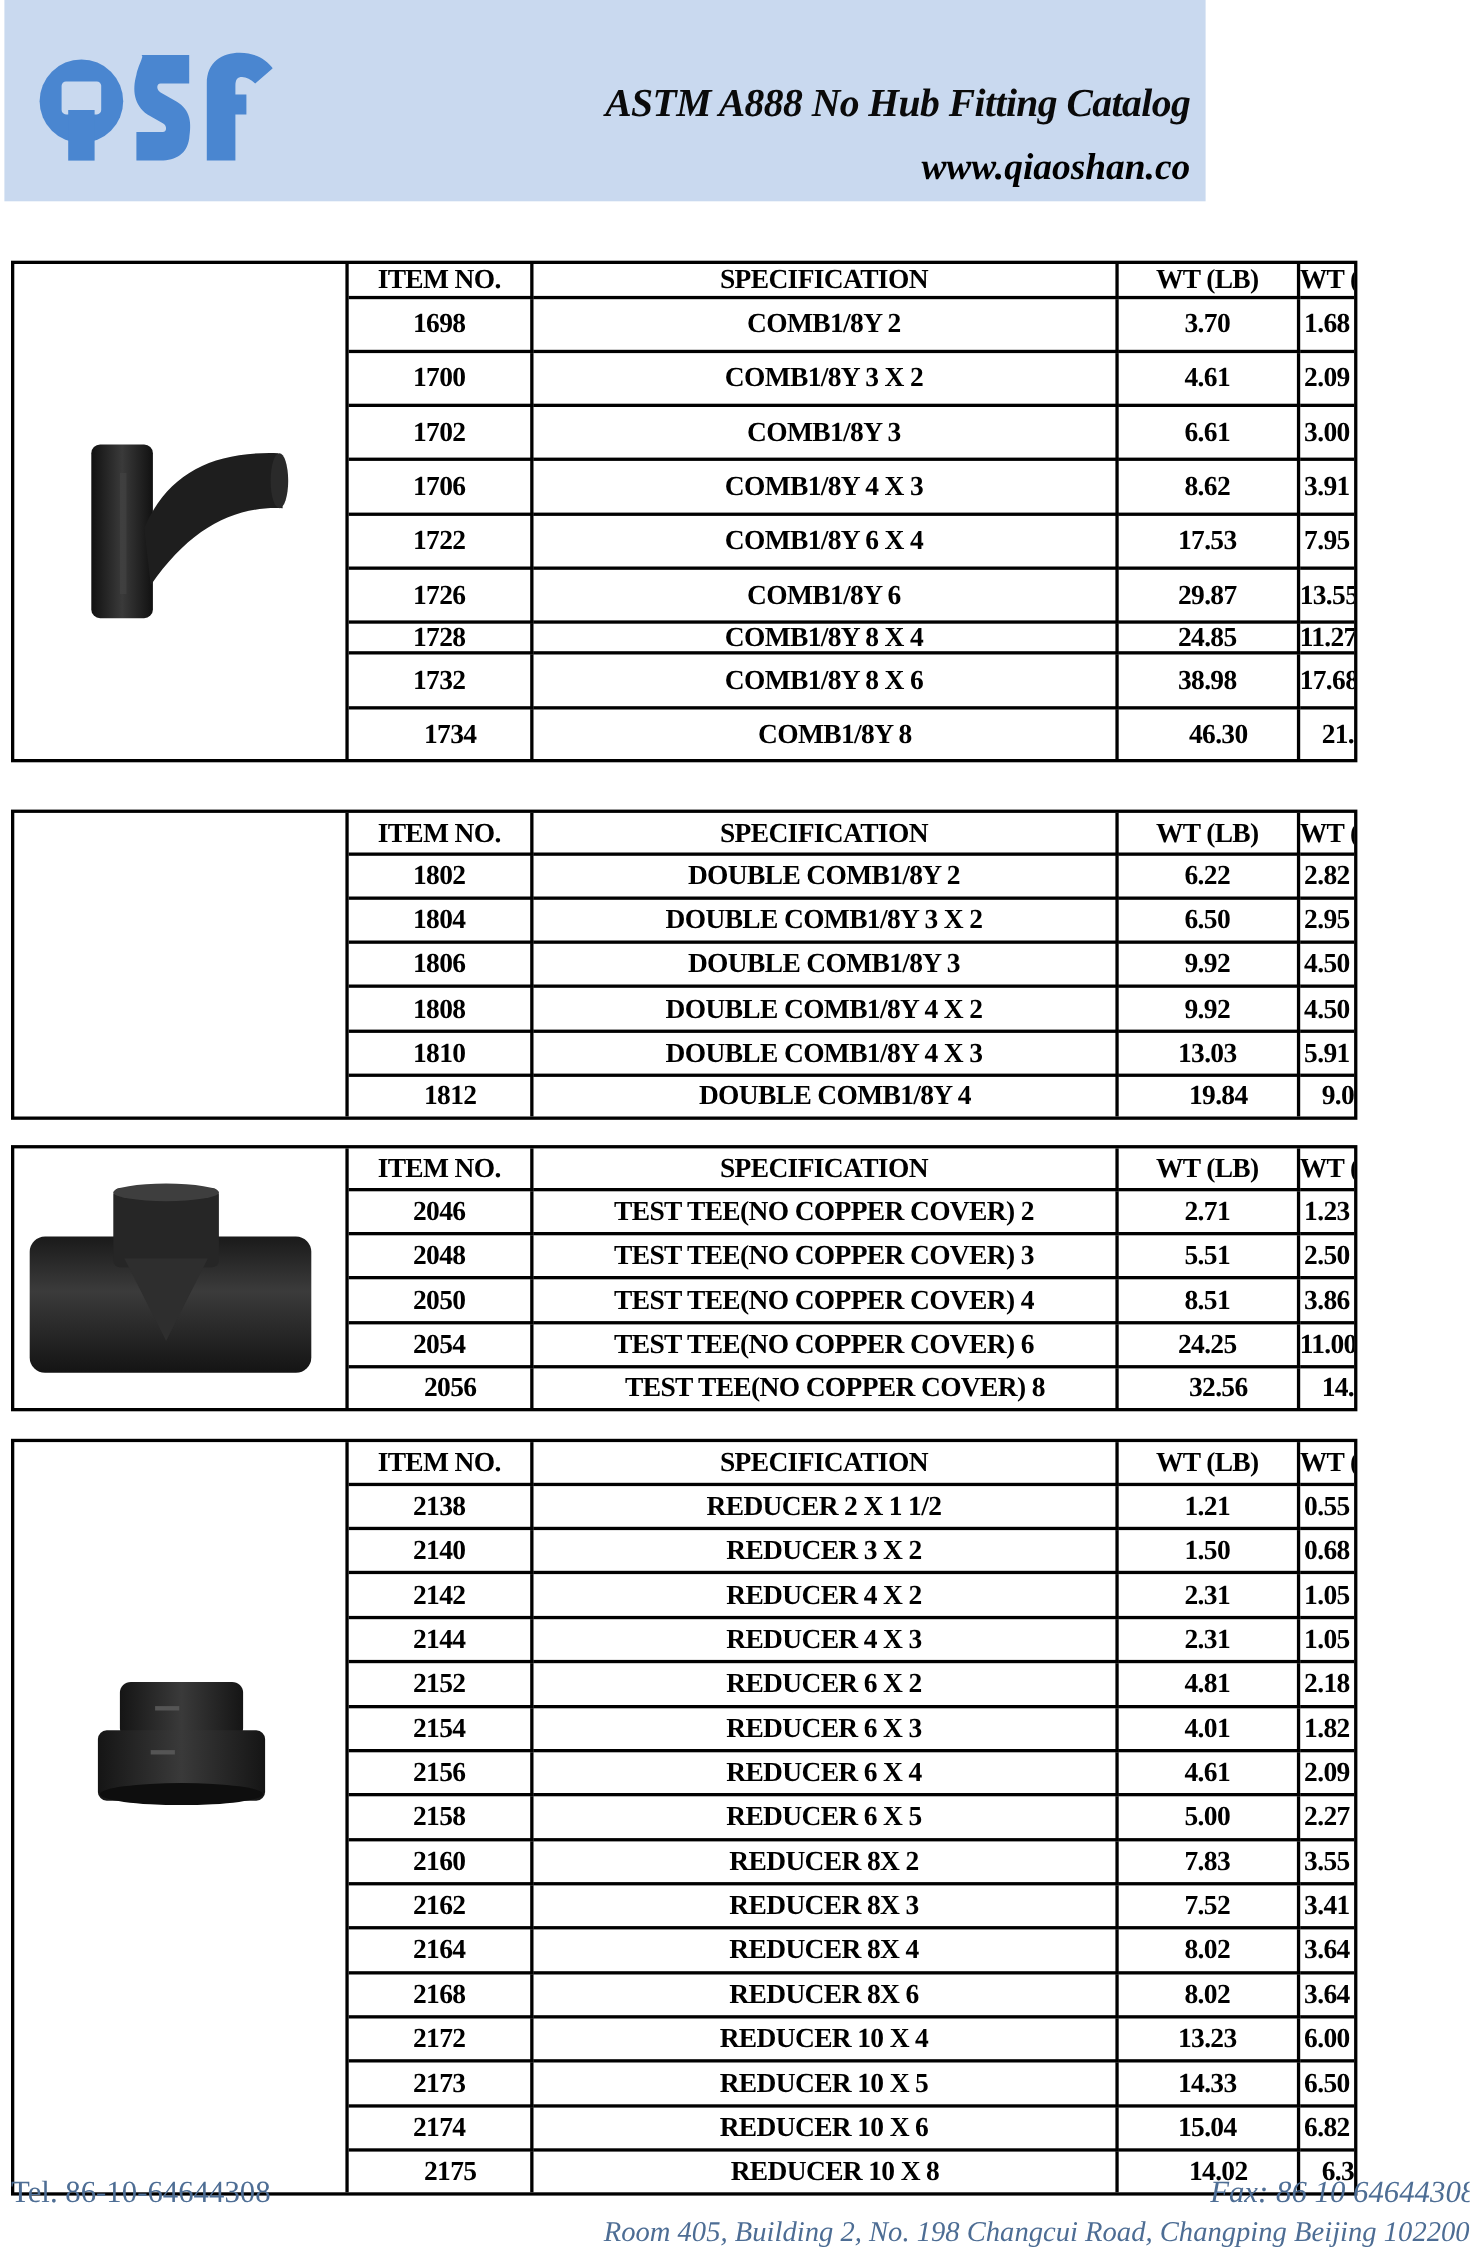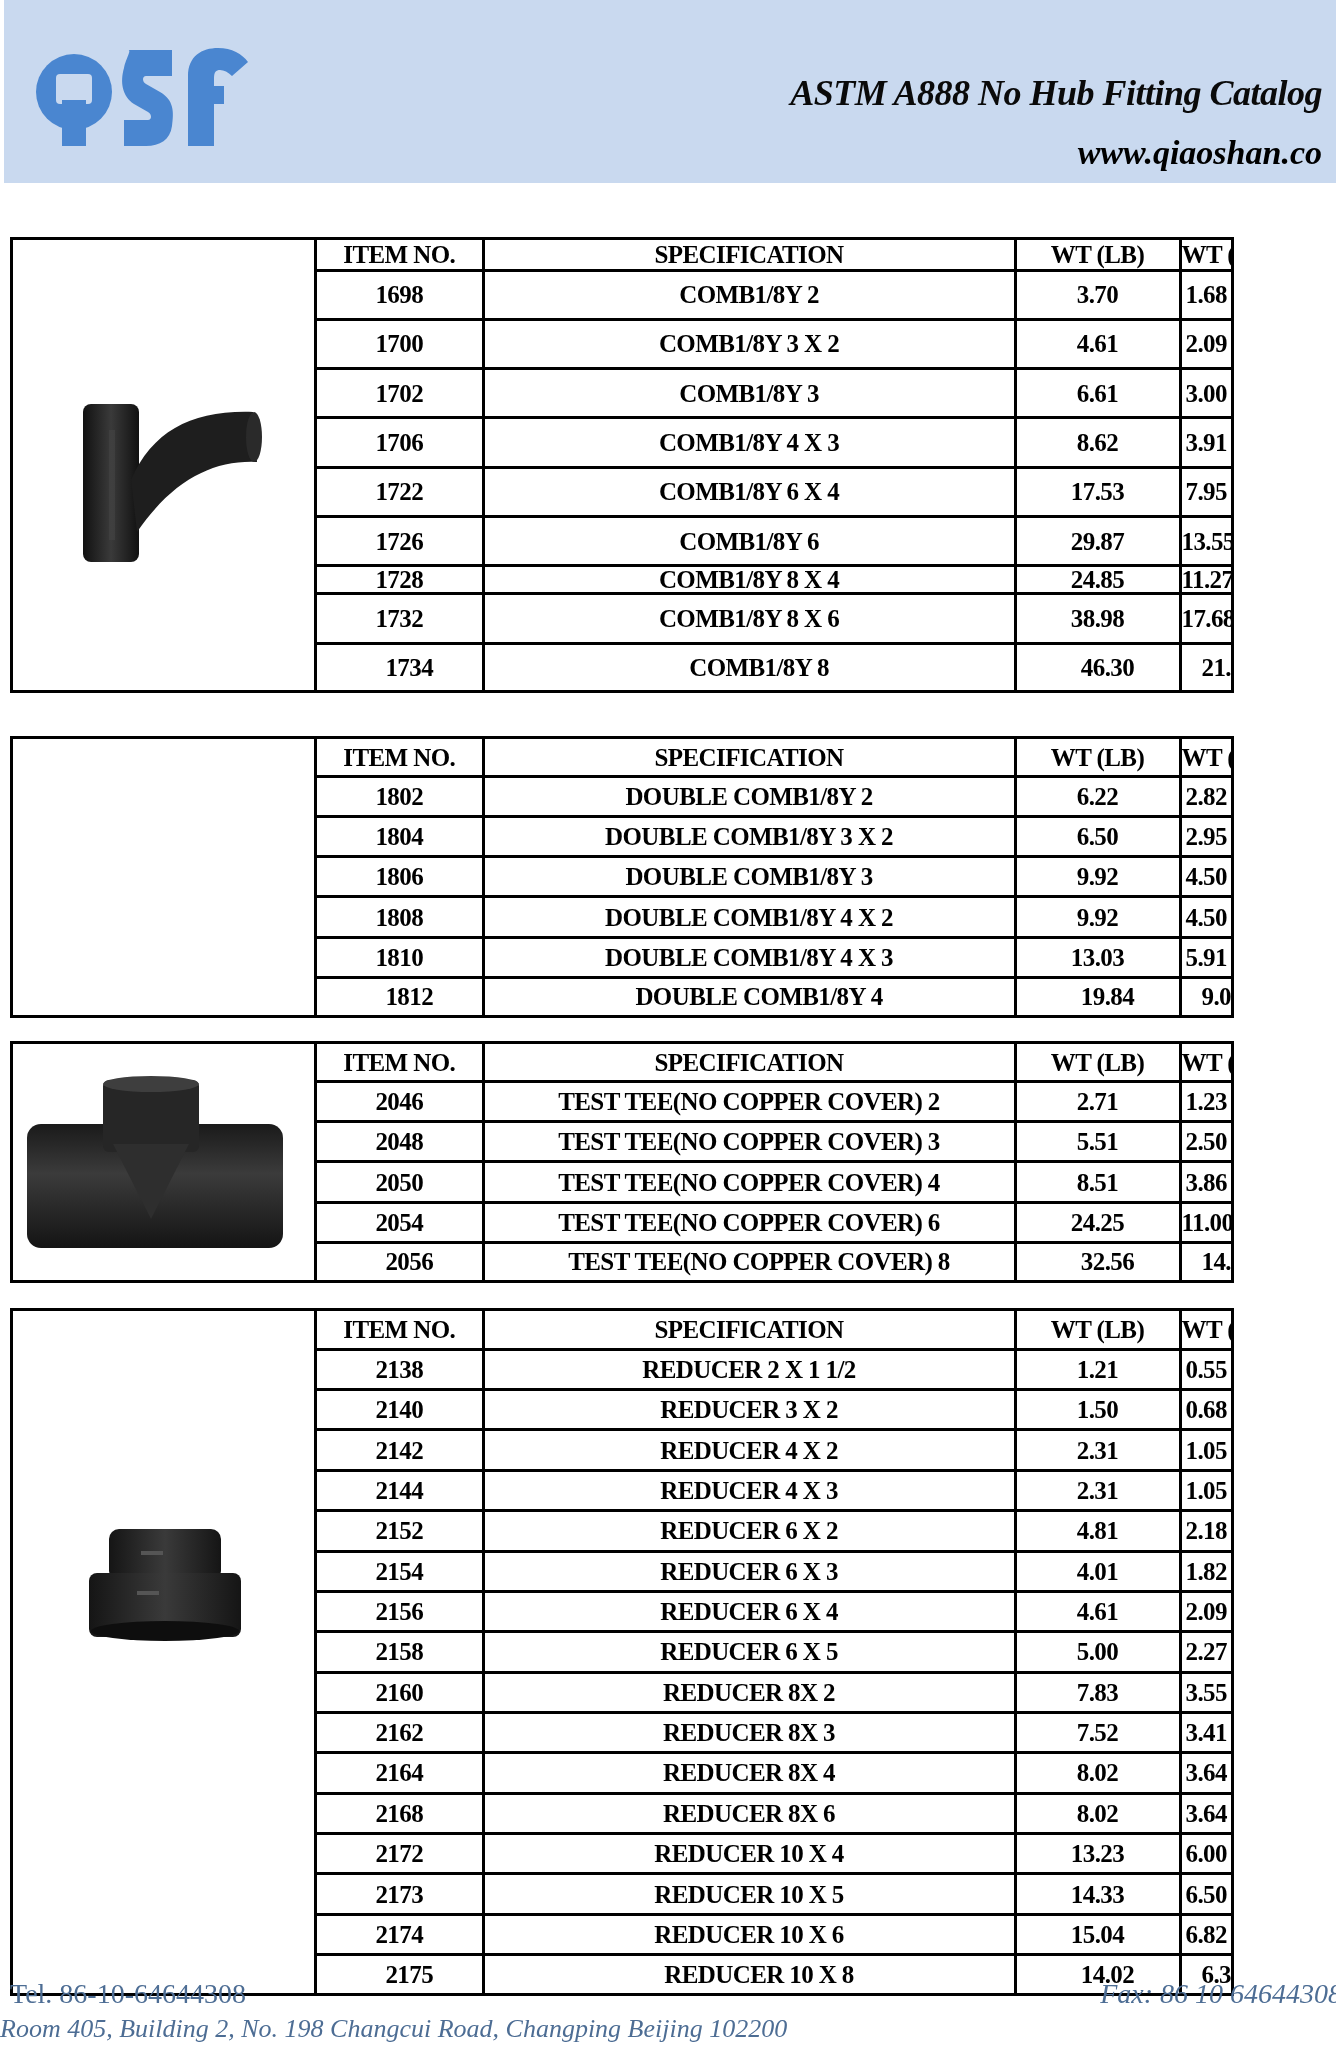--- a/index.html
+++ b/index.html
@@ -1,20 +1,20 @@
 <!DOCTYPE html>
 <html><head>
   <meta charset="utf-8">
   <style>
     * { box-sizing: border-box; margin: 0; padding: 0; }
     html, body { width: 1336px; height: 2048px; background: #ffffff; overflow: hidden; }
     body { position: relative; font-family: "Liberation Serif", "DejaVu Serif", serif; color: #000; }
 
     .header {
-      position: absolute; left: 4px; top: 0; width: 1332px; height: 183px;
+      position: absolute; left: 4px; top: 0; width: 1092px; height: 183px;
       background: #c9d9ef;
     }
     .logo { position: absolute; left: 24px; top: 46px; width: 220px; height: 102px; }
     .title {
       position: absolute; right: 14px; top: 72px;
       font-family: "Liberation Serif", serif; font-style: italic; font-weight: bold;
       font-size: 36px; color: #0a0a0a; letter-spacing: -0.5px; white-space: nowrap;
     }
     .website {
       position: absolute; right: 14px; top: 134px;
@@ -53,21 +53,21 @@
       position: absolute; left: 10px; top: 1978px;
       font-family: "Liberation Serif", serif; 
       font-size: 28px; color: #4d6d94; white-space: nowrap;
     }
     .footer-fax {
       position: absolute; right: -6px; top: 1978px;
       font-family: "Liberation Serif", serif; font-style: italic;
       font-size: 28px; color: #4d6d94; white-space: nowrap;
     }
     .footer-addr {
-      position: absolute; left: 0; width: 1336px; top: 2014px; text-align: left;
+      position: absolute; left: 0; width: 1336px; top: 2014px; text-align: right;
       font-family: "Liberation Serif", serif; font-style: italic;
       font-size: 26px; color: #4d6d94; white-space: nowrap;
     }
   </style>
 </head>
 <body>
 
 <div class="header">
   <svg class="logo" viewBox="0 0 220 102">
 

